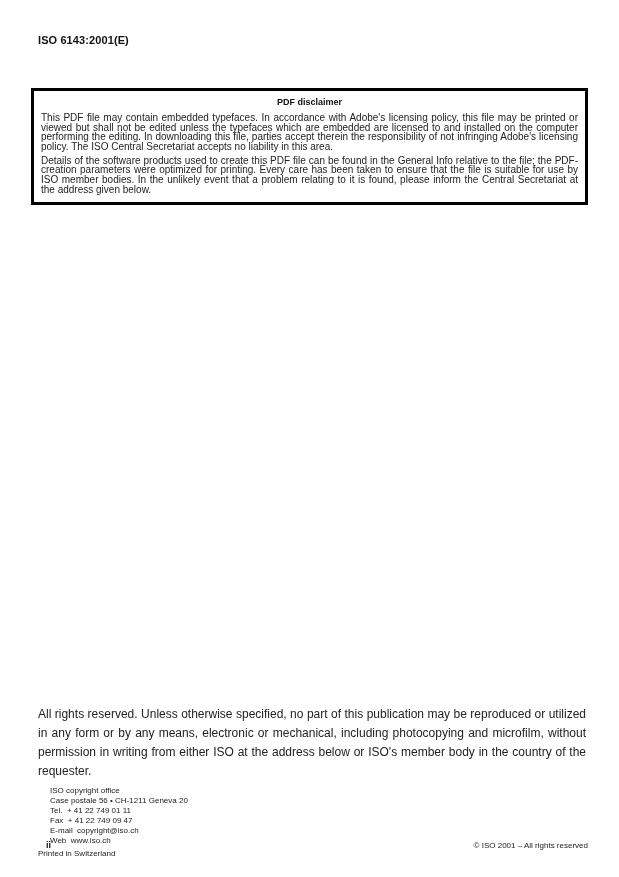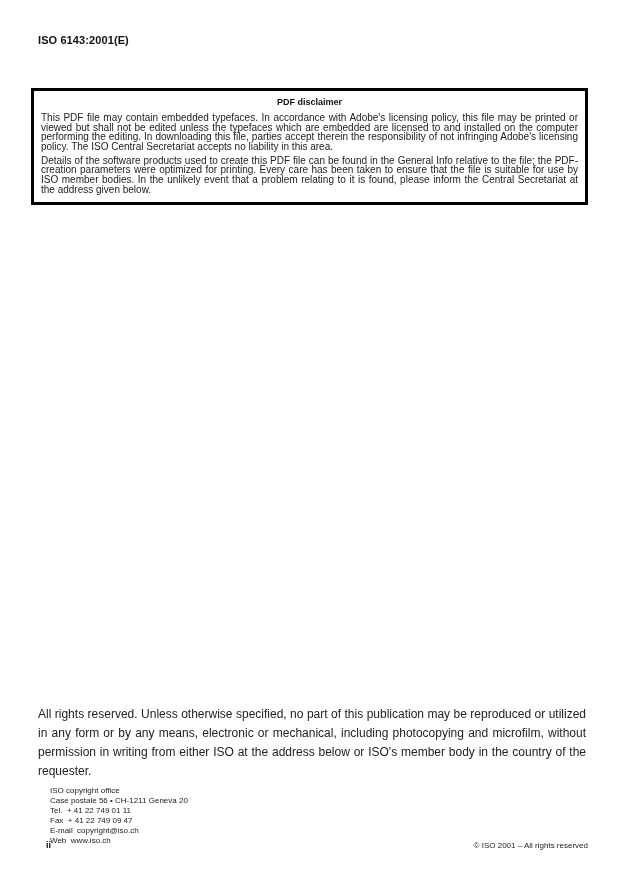--- a/index.html
+++ b/index.html
@@ -109,18 +109,19 @@
 <div class="copyright-block">
   <p class="rights-text">All rights reserved. Unless otherwise specified, no part of this publication may be reproduced or utilized in any form or by any means, electronic or mechanical, including photocopying and microfilm, without permission in writing from either ISO at the address below or ISO's member body in the country of the requester.</p>
   <div class="address-block">
     <div class="address-line">ISO copyright office</div>
     <div class="address-line">Case postale 56 • CH-1211 Geneva 20</div>
     <div class="address-line">Tel.  + 41 22 749 01 11</div>
     <div class="address-line">Fax  + 41 22 749 09 47</div>
     <div class="address-line">E-mail  copyright@iso.ch</div>
     <div class="address-line">Web  www.iso.ch</div>
   </div>
+  <div class="printed-in">Printed in Switzerland</div>
 </div>
 
 <div class="page-footer">
   <span class="page-number">ii</span>
   <span class="footer-copyright">© ISO 2001 – All rights reserved</span>
 </div>
 
 </body></html>

